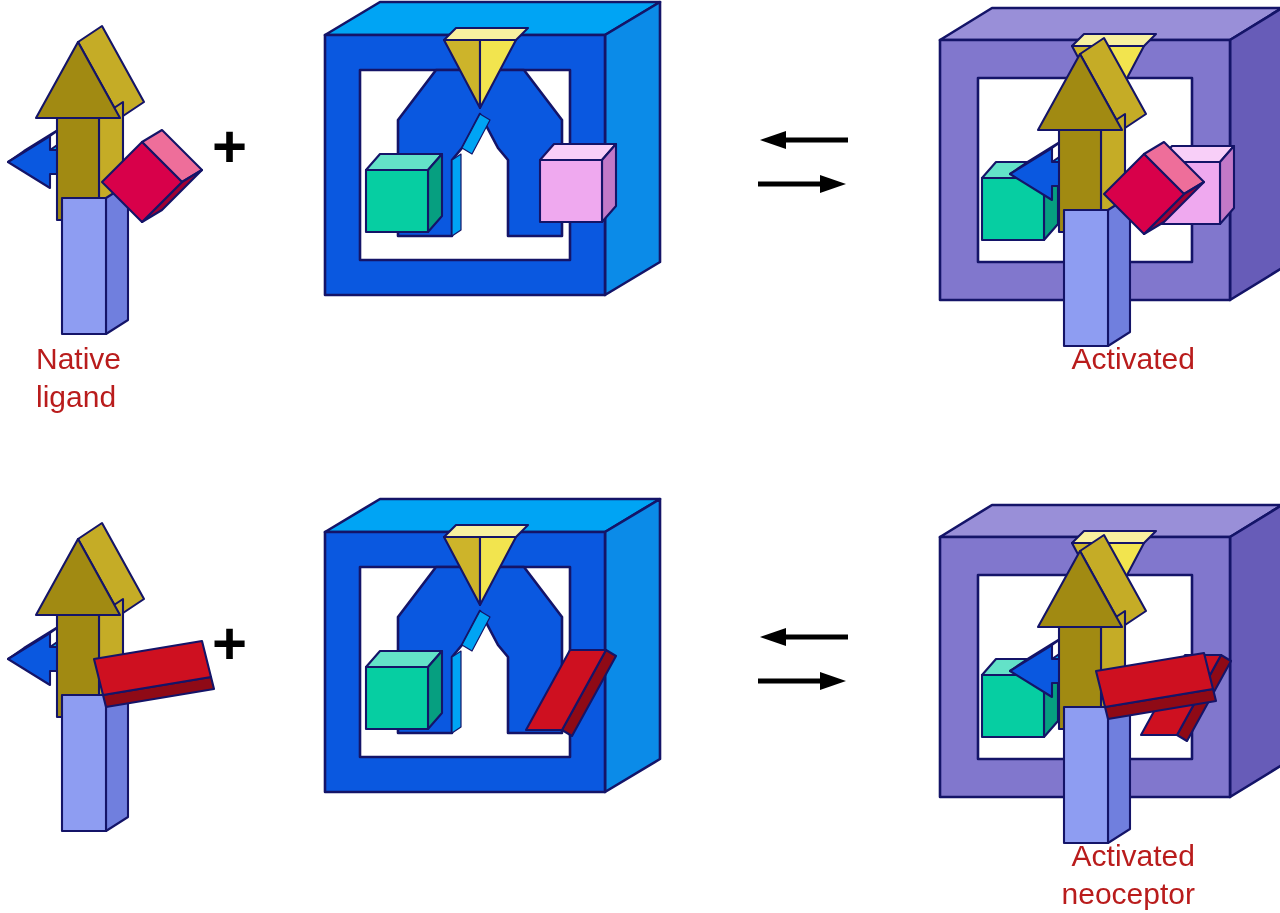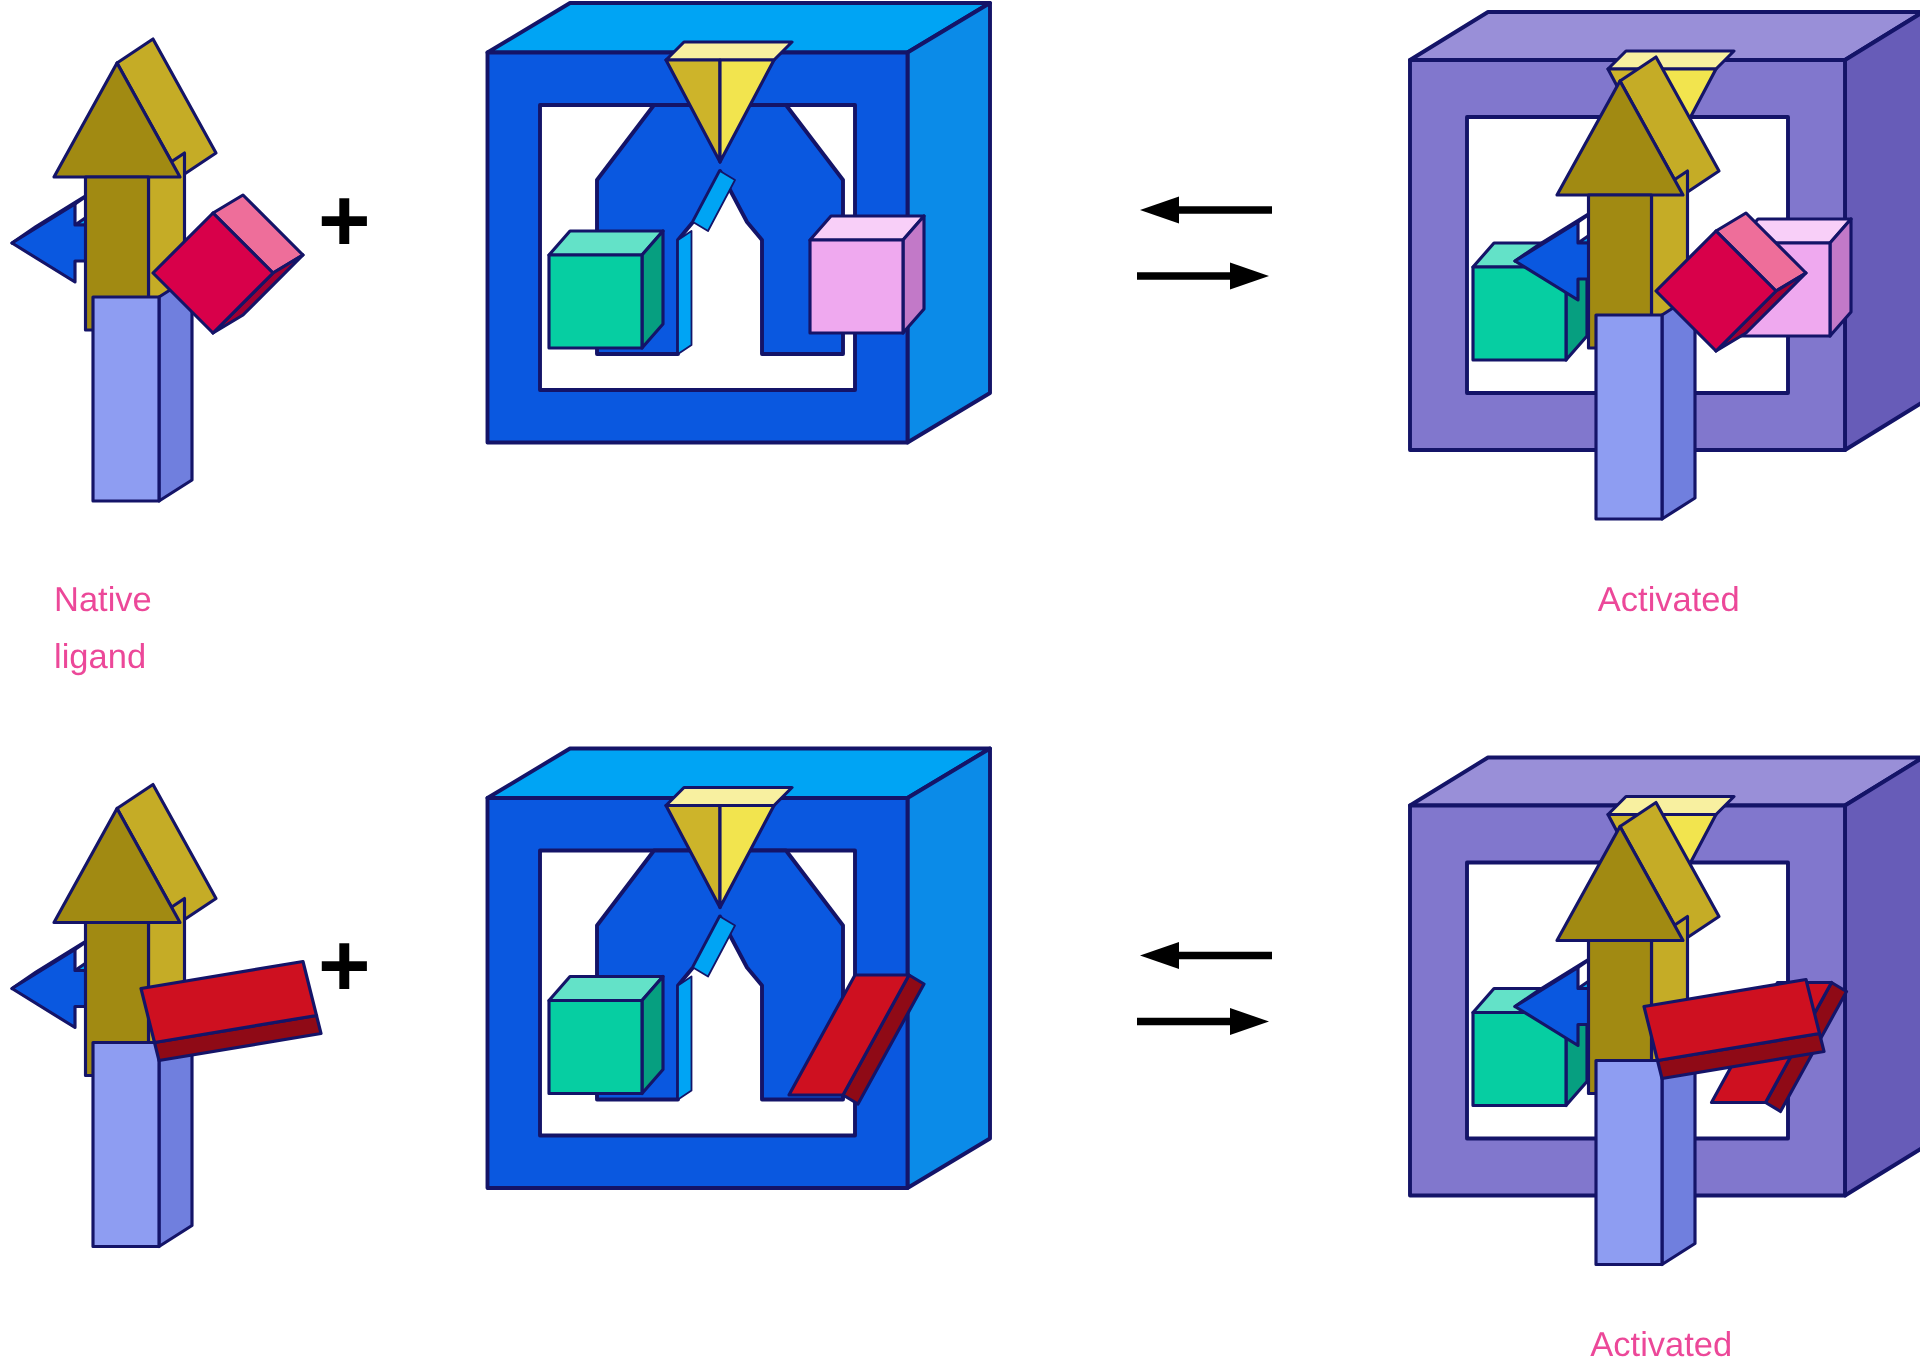--- a/index.html
+++ b/index.html
@@ -1,20 +1,20 @@
 <!DOCTYPE html>
 <html style="--outline: #141468; --black: #000000; --blue: #0A58E0; --blue_top: #00A4F4; --blue_side: #0B8BE8; --gold: #A18A12; --gold_light: #C5AC26; --yellow: #F2E44E; --yellow_dark: #CDB42A; --yellow_pale: #F8F0A0; --periwinkle: #8E9DF2; --periwinkle_dark: #707FDE; --crimson: #D8004A; --crimson_light: #EE6E9A; --crimson_dark: #A00032; --pink: #EFA9EF; --pink_light: #F8CFF8; --pink_dark: #C279C8; --teal: #06CEA2; --teal_light: #63E2C8; --teal_dark: #069F80; --purple: #8177CD; --purple_top: #998FD8; --purple_side: #675CB8; --red: #CE1020; --red_dark: #8F0A16;"><head>
 <meta charset="utf-8">
 <style>
   html,body{margin:0;padding:0;background:#fff;}
   #stage{position:relative;width:1280px;height:913px;background:#fff;overflow:hidden;
          font-family:"Liberation Sans",sans-serif;}
   svg{position:absolute;left:0;top:0;}
-  .lbl{position:absolute;font-size:23px;line-height:38px;color:#ec4899;margin-top:40px;}
-  .lbl.center{text-align:center;}
+  .lbl{position:absolute;font-size:30px;line-height:38px;color:#b91c1c;}
+  .lbl.center{text-align:right;}
   .plus{position:absolute;font-size:60px;font-weight:700;color:#000;}
   
   .ol {stroke:var(--outline);stroke-width:2.6;stroke-linejoin:round;}
   .ol2{stroke:var(--outline);stroke-width:2.1;stroke-linejoin:round;}
   .ol3{stroke:var(--outline);stroke-width:1.2;stroke-linejoin:round;}
   
   .blue{fill:var(--blue)} .blueTop{fill:var(--blue_top)} .blueSide{fill:var(--blue_side)}
   .gold{fill:var(--gold)} .goldL{fill:var(--gold_light)}
   .yellow{fill:var(--yellow)} .yellowD{fill:var(--yellow_dark)} .yellowP{fill:var(--yellow_pale)}
   .peri{fill:var(--periwinkle)} .periD{fill:var(--periwinkle_dark)}
@@ -152,15 +152,16 @@
   <div>ligand</div>
 </div>
 
 <div class="lbl center" style="left:1030px;top:340px;width:165px;">
   <div>Activated</div>
 </div>
 
 
 <div class="lbl center" style="left:1020px;top:837px;width:175px;">
   <div>Activated</div>
+  <div>neoceptor</div>
 </div>
 
 </div>
 
 </body></html>

